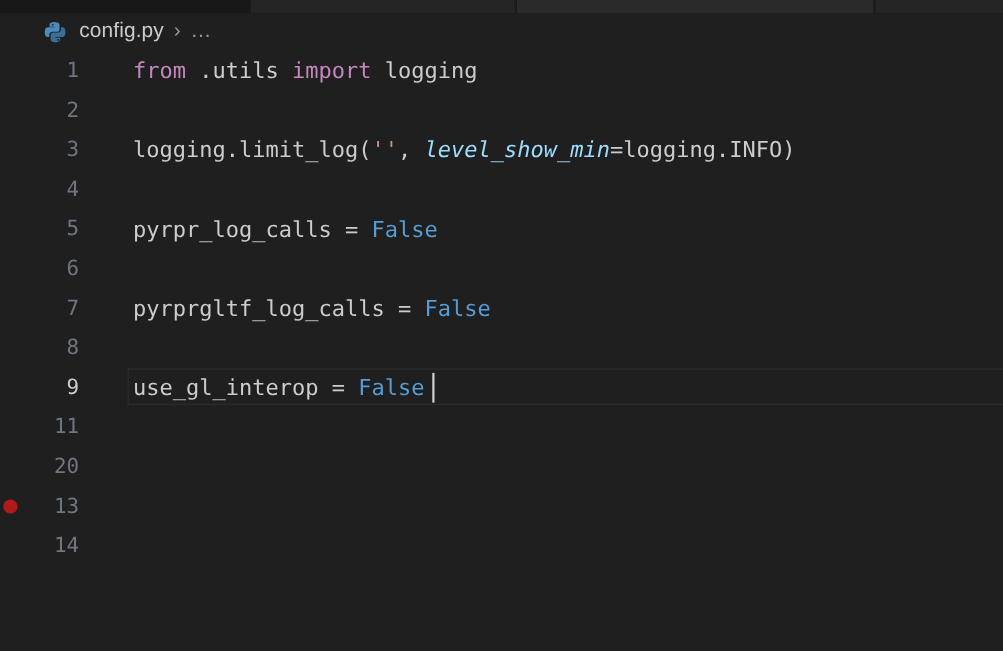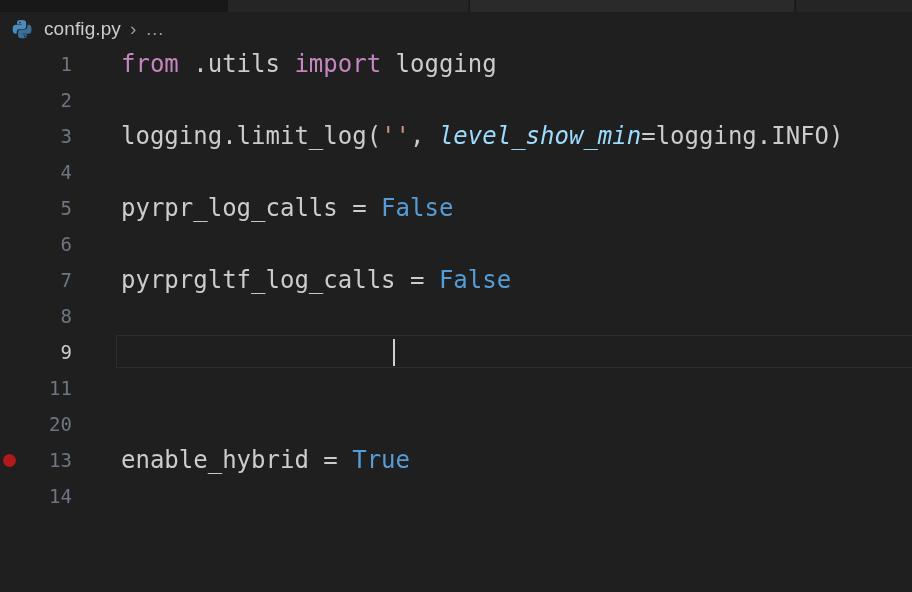--- a/index.html
+++ b/index.html
@@ -40,21 +40,21 @@
 
   
   #breadcrumb {
     position: absolute;
     left: 0; top: 12px;
     width: 912px;
     height: 34px;
     background: #1f1f1f;
     display: flex;
     align-items: center;
-    padding-left: 12px;
+    padding-left: 40px;
     box-sizing: border-box;
     font-family: "Liberation Sans", sans-serif;
     font-size: 19px;
     color: #cccccc;
   }
   #py-icon {
     width: 21px;
     height: 21px;
     margin-right: 11px;
     flex: 0 0 auto;
@@ -118,21 +118,21 @@
     font-size: 16px;
   }
   .code {
     position: absolute;
     left: 121px;
     top: 0;
     height: 36px;
     line-height: 36px;
     white-space: pre;
     font-family: "DejaVu Sans Mono", "Liberation Mono", monospace;
-    font-size: 24px;
+    font-size: 20px;
     color: #cccccc;
     letter-spacing: 0px;
   }
 
   
   .curline-box {
     position: absolute;
     left: 116px;
     right: 0;
     top: 1px;
@@ -208,31 +208,31 @@
       <div class="lineno">7</div>
       <div class="code"><span class="plain">pyrprgltf_log_calls = </span><span class="const">False</span></div>
     </div>
     <div class="row">
       <div class="lineno">8</div>
       <div class="code"></div>
     </div>
     <div class="row active">
       <div class="lineno">9</div>
       <div class="curline-box"></div>
+      <div class="code"><span class="plain">use_gl_interop = </span><span class="const">False</span></div>
       <div class="cursor" style="left: 392.547px;"></div>
     </div>
     <div class="row">
       <div class="lineno">11</div>
     </div>
     <div class="row">
       <div class="lineno">20</div>
       <div class="code"></div>
     </div>
     <div class="row">
       <div class="gutter-bp"></div>
       <div class="lineno">13</div>
-      <div class="code"><span class="plain">enable_hybrid = </span><span class="const">True</span></div>
     </div>
     <div class="row">
       <div class="lineno">14</div>
       <div class="code"></div>
     </div>
   </div>
 
 </body></html>

